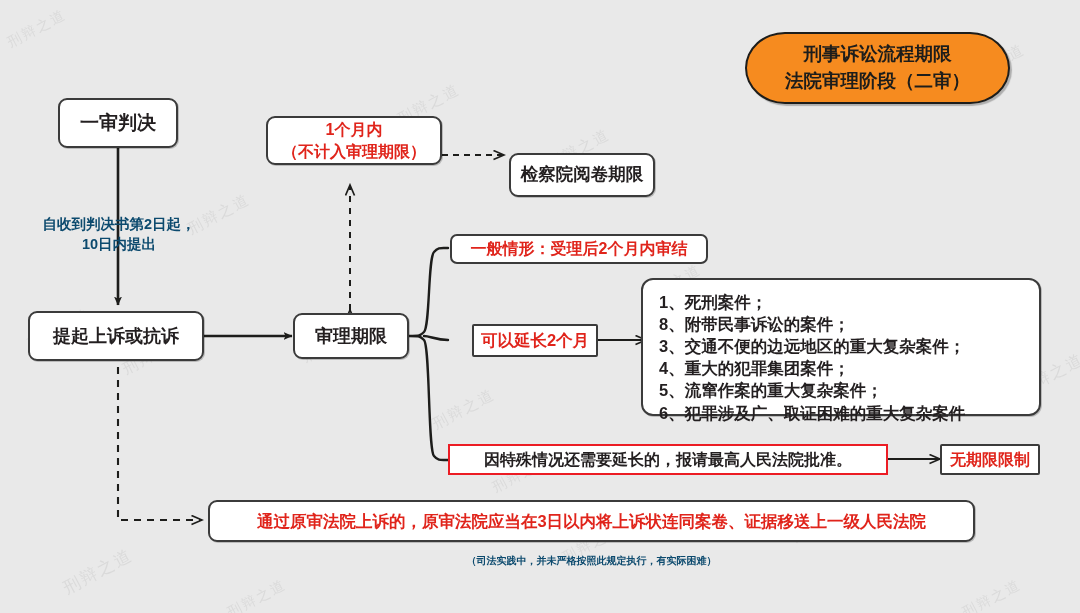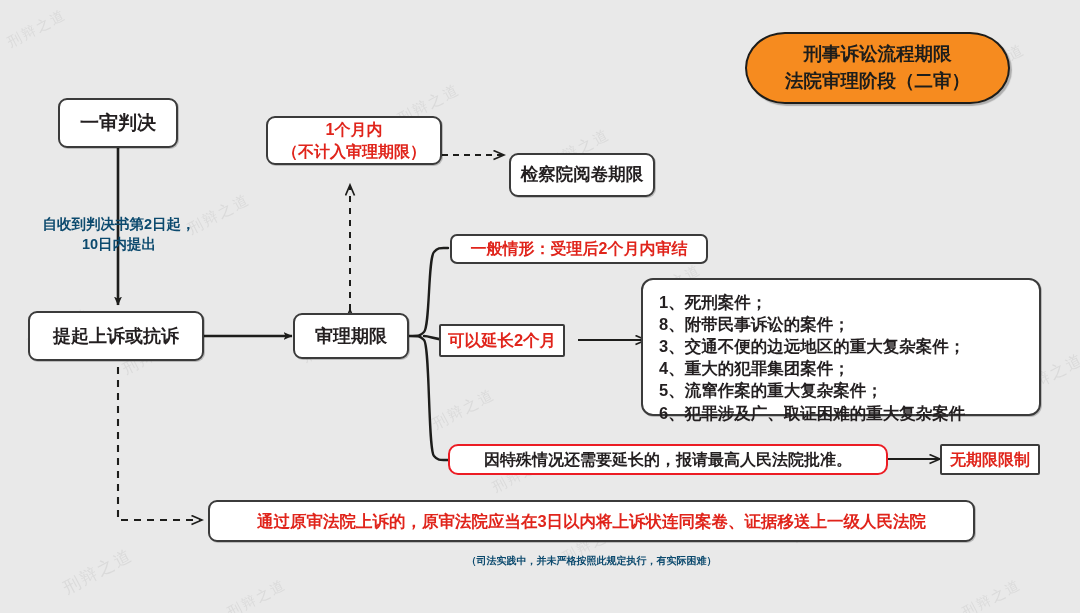--- a/index.html
+++ b/index.html
@@ -41,21 +41,21 @@
     line-height: 1.35;
   }
   .node.red-text { color: #e0241b; }
   .node.thin {
     border-width: 2px;
     border-radius: 7px;
     box-shadow: none;
   }
   .node.redborder {
     border: 2px solid #ec1c24;
-    border-radius: 10px;
+    border-radius: 0;
     box-shadow: none;
   }
   .node.sq {
     border-radius: 2px;
     border-width: 2px;
     box-shadow: none;
   }
   .node.listbox {
     display: block;
     text-align: left;
@@ -204,21 +204,21 @@
   </div>
 
   <div class="node" style="left:509px; top:133px; width:146px; height:44px; font-size:17.5px;margin-top:20px;">
     <span>检察院阅卷期限</span>
   </div>
 
   <div class="node thin red-text" style="left:450px; top:234px; width:258px; height:30px; font-size:16px;">
     <span>一般情形：受理后2个月内审结</span>
   </div>
 
-  <div class="node sq red-text" style="left:439px; top:324px; width:126px; height:33px; font-size:16.5px;">
+  <div class="node sq red-text" style="left:472px; top:324px; width:126px; height:33px; font-size:16.5px;">
     <span>可以延长2个月</span>
   </div>
 
   <div class="node listbox" style="left:641px; top:278px; width:400px; height:138px;">
     <div id="case-list">
         <div class="li">1、死刑案件；</div>
         <div class="li">8、附带民事诉讼的案件；</div>
         <div class="li">3、交通不便的边远地区的重大复杂案件；</div>
         <div class="li">4、重大的犯罪集团案件；</div>
         <div class="li">5、流窜作案的重大复杂案件；</div>

